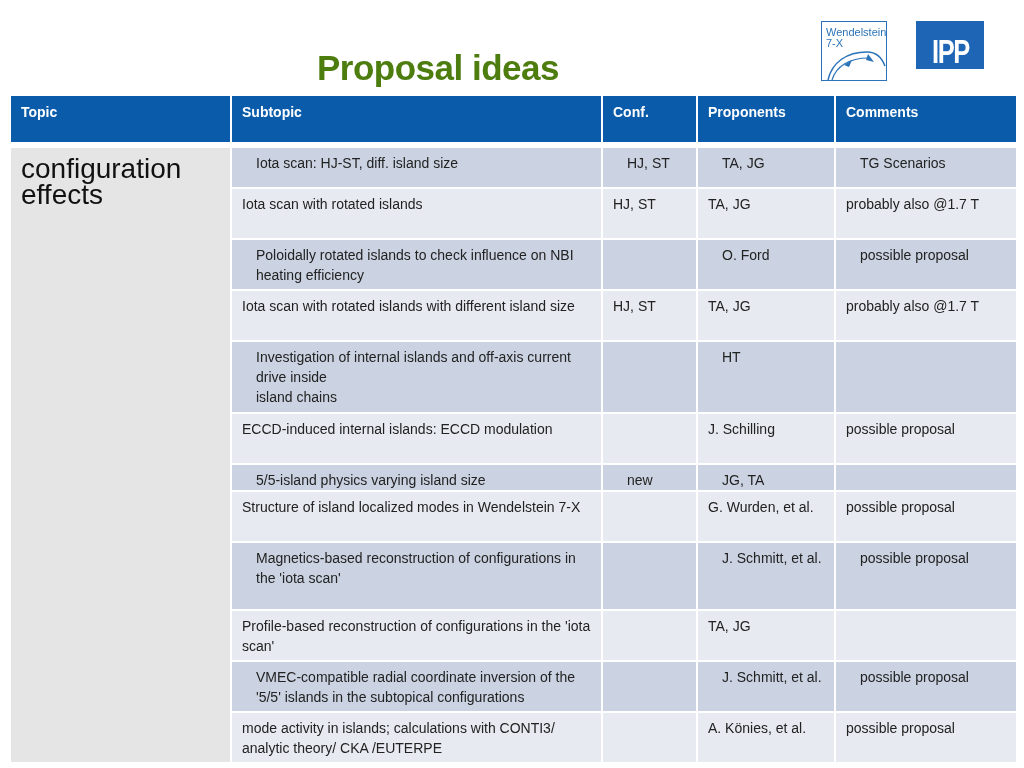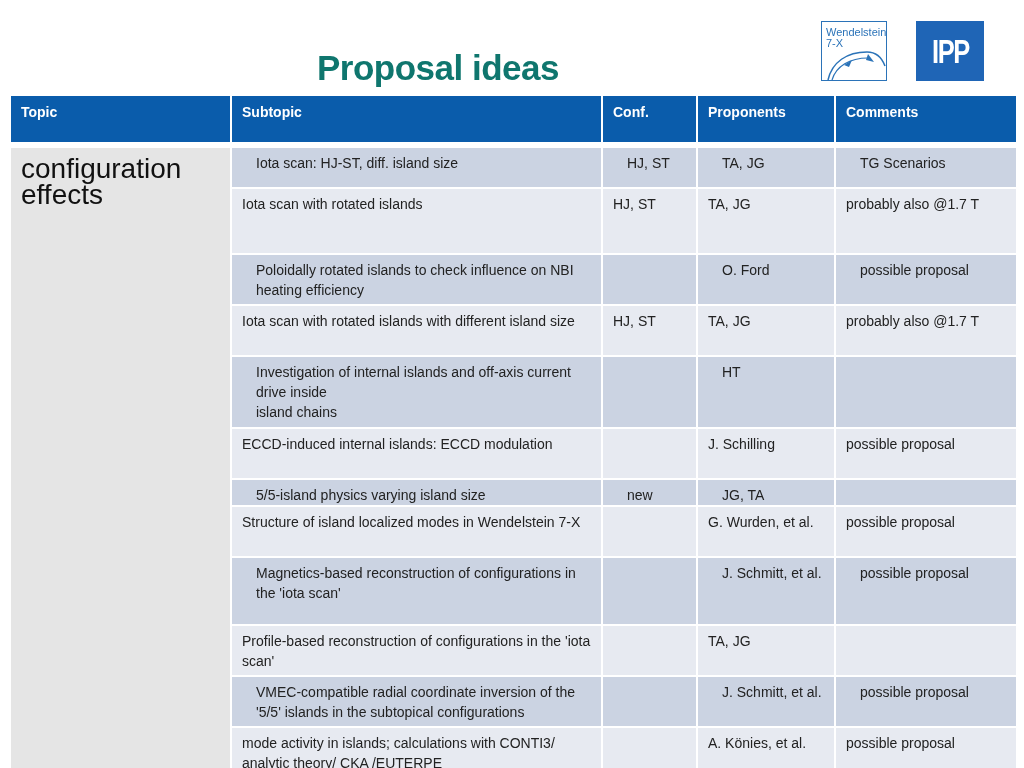--- a/index.html
+++ b/index.html
@@ -1,24 +1,24 @@
 <!DOCTYPE html>
 <html><head>
 <meta charset="utf-8">
 <style>
   html, body { margin:0; padding:0; }
   body { width:1024px; height:768px; background:#ffffff; position:relative; overflow:hidden;
          font-family:"Liberation Sans", sans-serif; }
   .title { position:absolute; left:0; top:48px; width:876px; text-align:center;
-           font-size:35px; font-weight:bold; color:#0f766e; letter-spacing:-0.5px; }
+           font-size:35px; font-weight:bold; color:#4d7c0f; letter-spacing:-0.5px; }
   .logo-w7x { position:absolute; left:821px; top:21px; width:66px; height:60px; box-sizing:border-box;
               border:1.5px solid #2b73b8; background:#fff; }
   .logo-w7x .lt { position:absolute; left:4px; top:5px; font-size:11px; line-height:11px; color:#2b73b8; }
   .logo-w7x svg { position:absolute; left:0; top:0; }
-  .logo-ipp { position:absolute; left:916px; top:21px; width:68px; height:60px; background:#1f65b6;
+  .logo-ipp { position:absolute; left:916px; top:21px; width:68px; height:48px; background:#1f65b6;
               color:#fff; font-weight:bold; font-size:34px; line-height:60px; text-align:center; letter-spacing:-2px;
               font-family:"Liberation Sans", sans-serif; transform-origin:center; }
   .logo-ipp span { display:inline-block; transform:scaleX(0.75); }
   table { position:absolute; left:9px; top:94px; border-collapse:collapse; table-layout:fixed; width:1007px; }
   th, td { border:2px solid #ffffff; vertical-align:top; text-align:left; padding:0; }
   th { background:#0a5cab; color:#fff; font-size:14px; font-weight:bold; height:48px;
        padding:8px 0 0 10px; box-sizing:border-box; }
   td { font-size:14px; color:#222; line-height:20px; padding:5px 10px 0 10px; box-sizing:border-box; }
   tr.hdrgap td { height:4px; padding:0; background:#fff; border:none; }
   .topic { background:#e5e5e5; font-size:28px; line-height:26px; padding:8px 10px 0 10px; color:#111; }
@@ -66,21 +66,21 @@
     <tr class="hdrgap">
         <td colspan="5"></td>
       </tr>
     <tr class="dark" style="height:41px">
       <td class="topic" rowspan="12">configuration effects</td>
       <td class="c">Iota scan: HJ-ST, diff. island size</td>
       <td class="c">HJ, ST</td>
       <td class="c">TA, JG</td>
       <td class="c">TG Scenarios</td>
     </tr>
-    <tr class="light" style="height:66px">
+    <tr class="light" style="height:51px">
       <td class="c">Iota scan with rotated islands</td>
       <td class="c">HJ, ST</td>
       <td class="c">TA, JG</td>
       <td class="c">probably also @1.7 T</td>
     </tr>
     <tr class="dark" style="height:51px">
       <td class="c">Poloidally rotated islands to check influence on NBI heating efficiency</td>
       <td class="c"></td>
       <td class="c">O. Ford</td>
       <td class="c">possible proposal</td>

